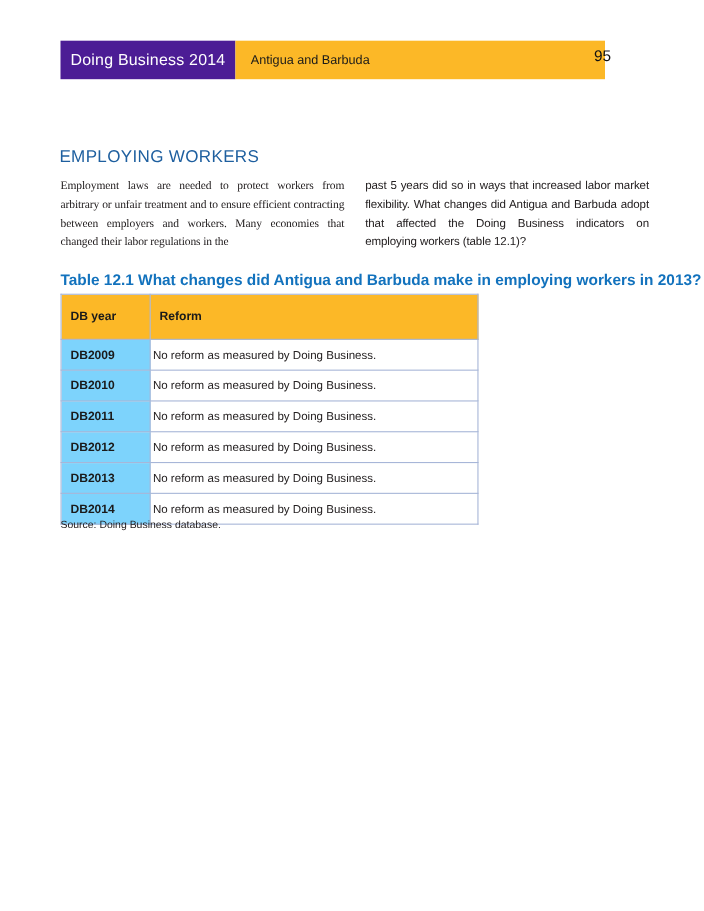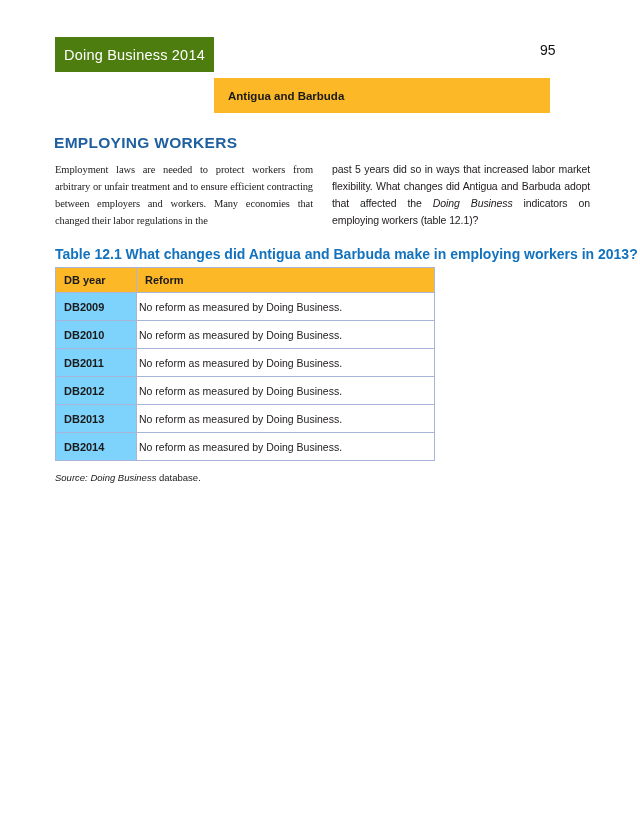--- a/index.html
+++ b/index.html
@@ -18,76 +18,75 @@
   .header-band {
     position: absolute;
     top: 37px;
     left: 55px;
     height: 35px;
     display: flex;
   }
   .brand-box {
     width: 159px;
     height: 35px;
-    background: #4d7c0f;
+    background: #4c1d95;
     color: #ffffff;
     display: flex;
     align-items: center;
     justify-content: center;
     font-size: 14.5px;
     letter-spacing: 0.2px;
   }
   .country-bar {
     width: 336px;
     height: 35px;
     background: #fcb827;
     display: flex;
     align-items: center;
     padding-left: 14px;
     font-size: 11.5px;
-    font-weight: bold;
+    font-weight: normal;
     color: #1a1a1a;
-    margin-top: 41px;
   }
   .page-number {
     position: absolute;
     top: 42px;
     left: 540px;
     width: 52px;
     text-align: left;
     font-size: 14px;
     color: #111111;
   }
 
   
   .section-title {
     position: absolute;
     top: 134px;
     left: 54px;
     margin: 0;
     font-size: 15.5px;
-    font-weight: bold;
+    font-weight: normal;
     letter-spacing: 0.3px;
     color: #1e5f9f;
   }
 
   
   .body-col {
     position: absolute;
     top: 161px;
     width: 258px;
     font-size: 10.5px;
     line-height: 17px;
     letter-spacing: -0.1px;
     text-align: justify;
     color: #242021;
   }
   .col-left  { left: 55px; font-family: Liberation Serif, serif; }
   .col-right { left: 332px; }
-  .italic { font-style: italic; }
+  .italic { }
 
   
   .table-caption {
     position: absolute;
     top: 246px;
     left: 55px;
     white-space: nowrap;
     font-size: 14px;
     font-weight: bold;
     color: #1272bd;
@@ -100,21 +99,21 @@
     border-collapse: collapse;
     table-layout: fixed;
   }
   table.reforms th,
   table.reforms td {
     border: 1px solid #a7b6d8;
     vertical-align: middle;
   }
   table.reforms thead th {
     background: #fcb827;
-    height: 25px;
+    height: 41px;
     font-size: 11px;
     text-align: left;
     padding-left: 8px;
     color: #1a1a1a;
   }
   table.reforms td.year-cell {
     background: #7dd3fc;
     height: 28px;
     font-weight: bold;
     font-size: 11px;

